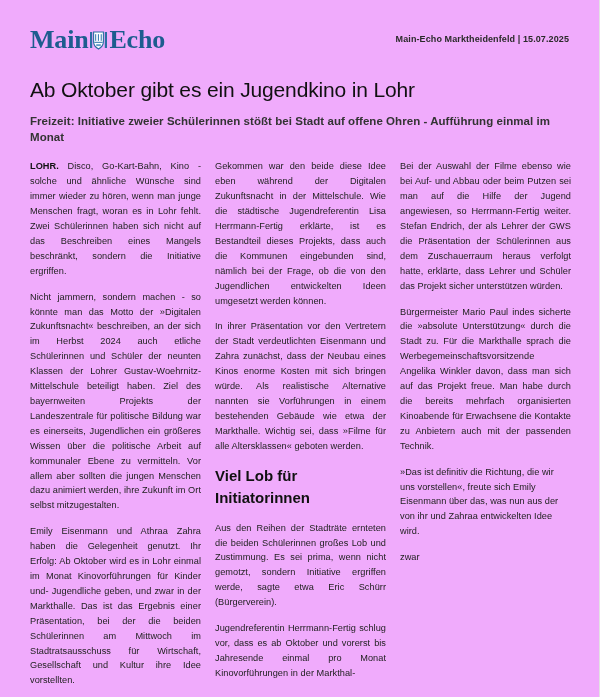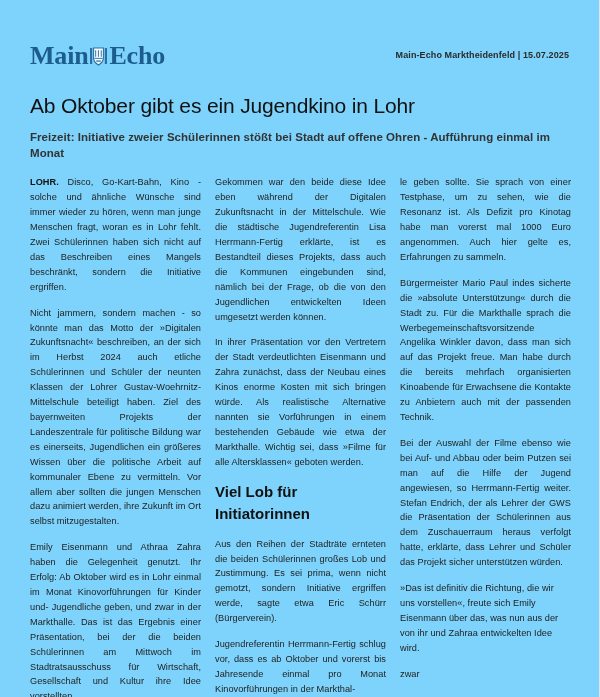--- a/index.html
+++ b/index.html
@@ -15,22 +15,22 @@
     font-family: "Liberation Sans", "DejaVu Sans", sans-serif;
     color: #1a1a1a;
     -webkit-font-smoothing: antialiased;
   }
 
   .page {
     position: relative;
     width: 600px;
     height: 697px;
     box-sizing: border-box;
-    padding: 16px 30px;
-    background: #7dd3fc;
+    padding: 0 30px;
+    background: #f0abfc;
     border-right: 1px solid #e2e2e2;
   }
 
   
   .masthead {
     display: flex;
     align-items: center;
     justify-content: space-between;
     height: 62px;
     padding-top: 18px;
@@ -180,21 +180,20 @@
 
     <div class="column">
       <p>Gekommen war den beide diese Idee eben während der Digitalen Zukunftsnacht in der Mittelschule. Wie die städtische Jugendreferentin Lisa Herrmann-Fertig erklärte, ist es Bestandteil dieses Projekts, dass auch die Kommunen eingebunden sind, nämlich bei der Frage, ob die von den Jugendlichen entwickelten Ideen umgesetzt werden können.</p>
       <p>In ihrer Präsentation vor den Vertretern der Stadt verdeutlichten Eisenmann und Zahra zunächst, dass der Neubau eines Kinos enorme Kosten mit sich bringen würde. Als realistische Alternative nannten sie Vorführungen in einem bestehenden Gebäude wie etwa der Markthalle. Wichtig sei, dass »Filme für alle Altersklassen« geboten werden.</p>
       <div class="subhead">Viel Lob für Initiatorinnen</div>
       <p>Aus den Reihen der Stadträte ernteten die beiden Schülerinnen großes Lob und Zustimmung. Es sei prima, wenn nicht gemotzt, sondern Initiative ergriffen werde, sagte etwa Eric Schürr (Bürgerverein).</p>
       <p>Jugendreferentin Herrmann-Fertig schlug vor, dass es ab Oktober und vorerst bis Jahresende einmal pro Monat Kinovorführungen in der Markthal-</p>
     </div>
 
     <div class="column">
-      <p>le geben sollte. Sie sprach von einer Testphase, um zu sehen, wie die Resonanz ist. Als Defizit pro Kinotag habe man vorerst mal 1000 Euro angenommen. Auch hier gelte es, Erfahrungen zu sammeln.</p>
+      <p>Bei der Auswahl der Filme ebenso wie bei Auf- und Abbau oder beim Putzen sei man auf die Hilfe der Jugend angewiesen, so Herrmann-Fertig weiter. Stefan Endrich, der als Lehrer der GWS die Präsentation der Schülerinnen aus dem Zuschauerraum heraus verfolgt hatte, erklärte, dass Lehrer und Schüler das Projekt sicher unterstützen würden.</p>
       <p>Bürgermeister Mario Paul indes sicherte die »absolute Unterstützung« durch die Stadt zu. Für die Markthalle sprach die Werbegemeinschaftsvorsitzende Angelika Winkler davon, dass man sich auf das Projekt freue. Man habe durch die bereits mehrfach organisierten Kinoabende für Erwachsene die Kontakte zu Anbietern auch mit der passenden Technik.</p>
-      <p>Bei der Auswahl der Filme ebenso wie bei Auf- und Abbau oder beim Putzen sei man auf die Hilfe der Jugend angewiesen, so Herrmann-Fertig weiter. Stefan Endrich, der als Lehrer der GWS die Präsentation der Schülerinnen aus dem Zuschauerraum heraus verfolgt hatte, erklärte, dass Lehrer und Schüler das Projekt sicher unterstützen würden.</p>
       <p class="nojust">»Das ist definitiv die Richtung, die wir uns vorstellen«, freute sich Emily Eisenmann über das, was nun aus der von ihr und Zahraa entwickelten Idee wird.</p>
       <p class="signature">zwar</p>
     </div>
 
   </div>
 </div>
 
 </body></html>

